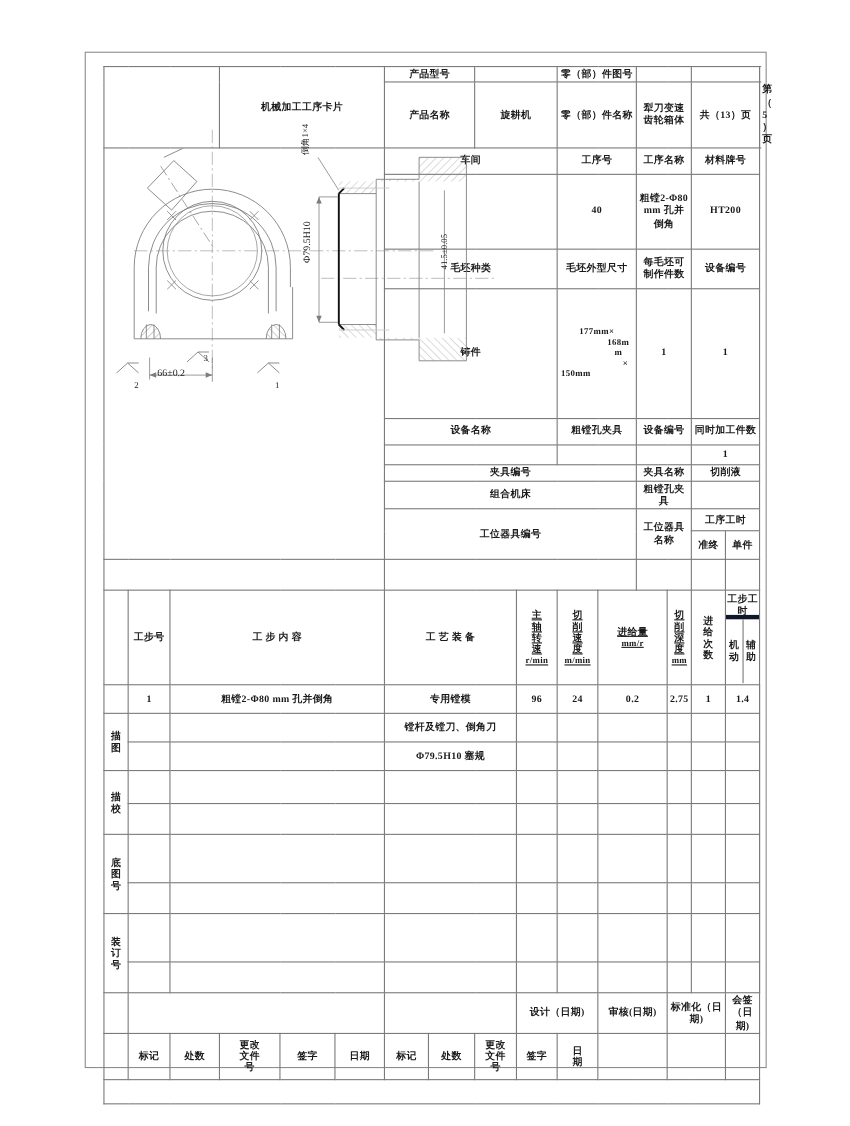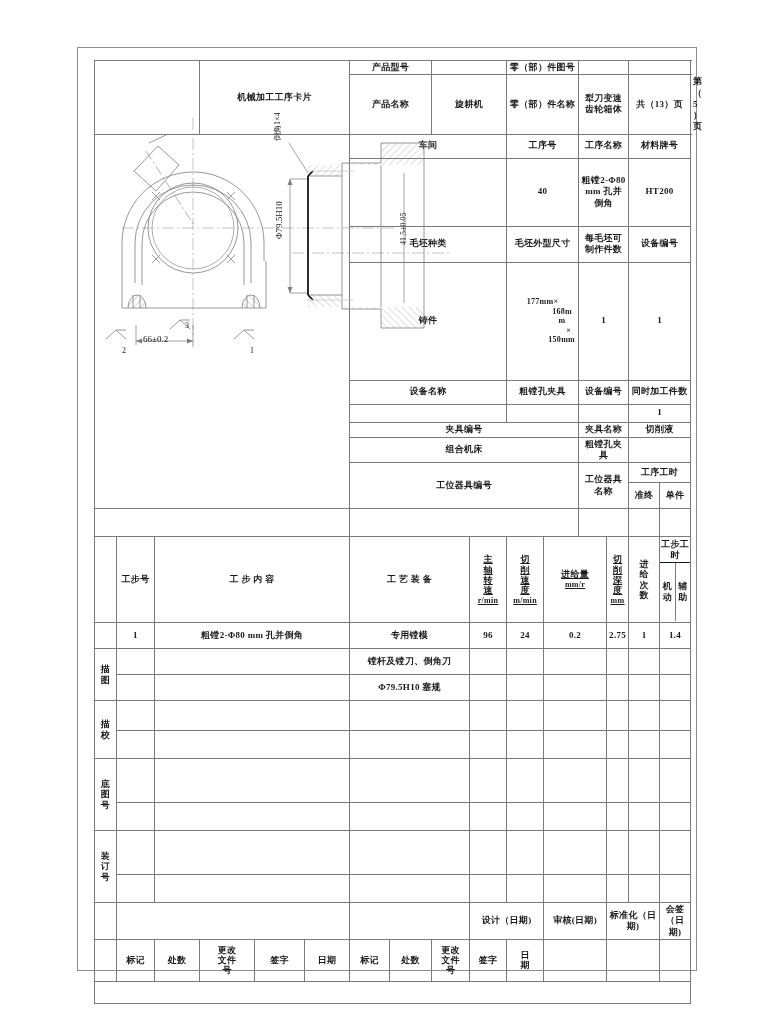--- a/index.html
+++ b/index.html
@@ -151,21 +151,21 @@
 
   <tr style="height:118px">
     <td colspan="4">铸件</td>
     <td colspan="2" style="text-align:left;padding:2px 3px;font-size:8px;line-height:1.2">
       <span style="display:flex;justify-content:center">
         <span>177mm</span>
         <span>×</span>
       </span>
       <span style="display:block;text-align:center;word-break:break-all;width:26px;margin-left:auto">168mm</span>
       <span style="display:block;text-align:right;margin-right:4px">×</span>
-      <span style="display:block;text-align:right">150mm</span>
+      <span style="display:block;text-align:left">150mm</span>
     </td>
     <td colspan="2" class="num">1</td>
     <td colspan="2" class="num">1</td>
   </tr>
 
   <tr style="height:24px">
     <td colspan="4">设备名称</td>
     <td colspan="2">粗镗孔夹具</td>
     <td colspan="2">设备编号</td>
     <td colspan="2">同时加工件数</td>
@@ -238,21 +238,21 @@
       <span class="vchar ul">度</span>
       <span class="vchar ul" style="font-size:8px">mm</span>
     </td>
     <td class="vtext">
       <span class="vchar">进</span>
       <span class="vchar">给</span>
       <span class="vchar">次</span>
       <span class="vchar">数</span>
     </td>
     <td colspan="2" style="padding:0;vertical-align:top">
-      <div style="border-bottom:1px solid #0f172a;padding:2px 0;height:26px;box-sizing:border-box">工步工时</div>
+      <div style="border-bottom:4px solid #0f172a;padding:2px 0;height:26px;box-sizing:border-box">工步工时</div>
       <div style="display:flex;height:58px">
         <div style="flex:1;border-right:1px solid #7a7a7a;display:flex;align-items:center;justify-content:center">机动</div>
         <div style="flex:1;display:flex;align-items:center;justify-content:center">辅助</div>
       </div>
     </td>
   </tr>
 
   <tr style="height:26px">
     <td></td>
     <td class="num">1</td>

